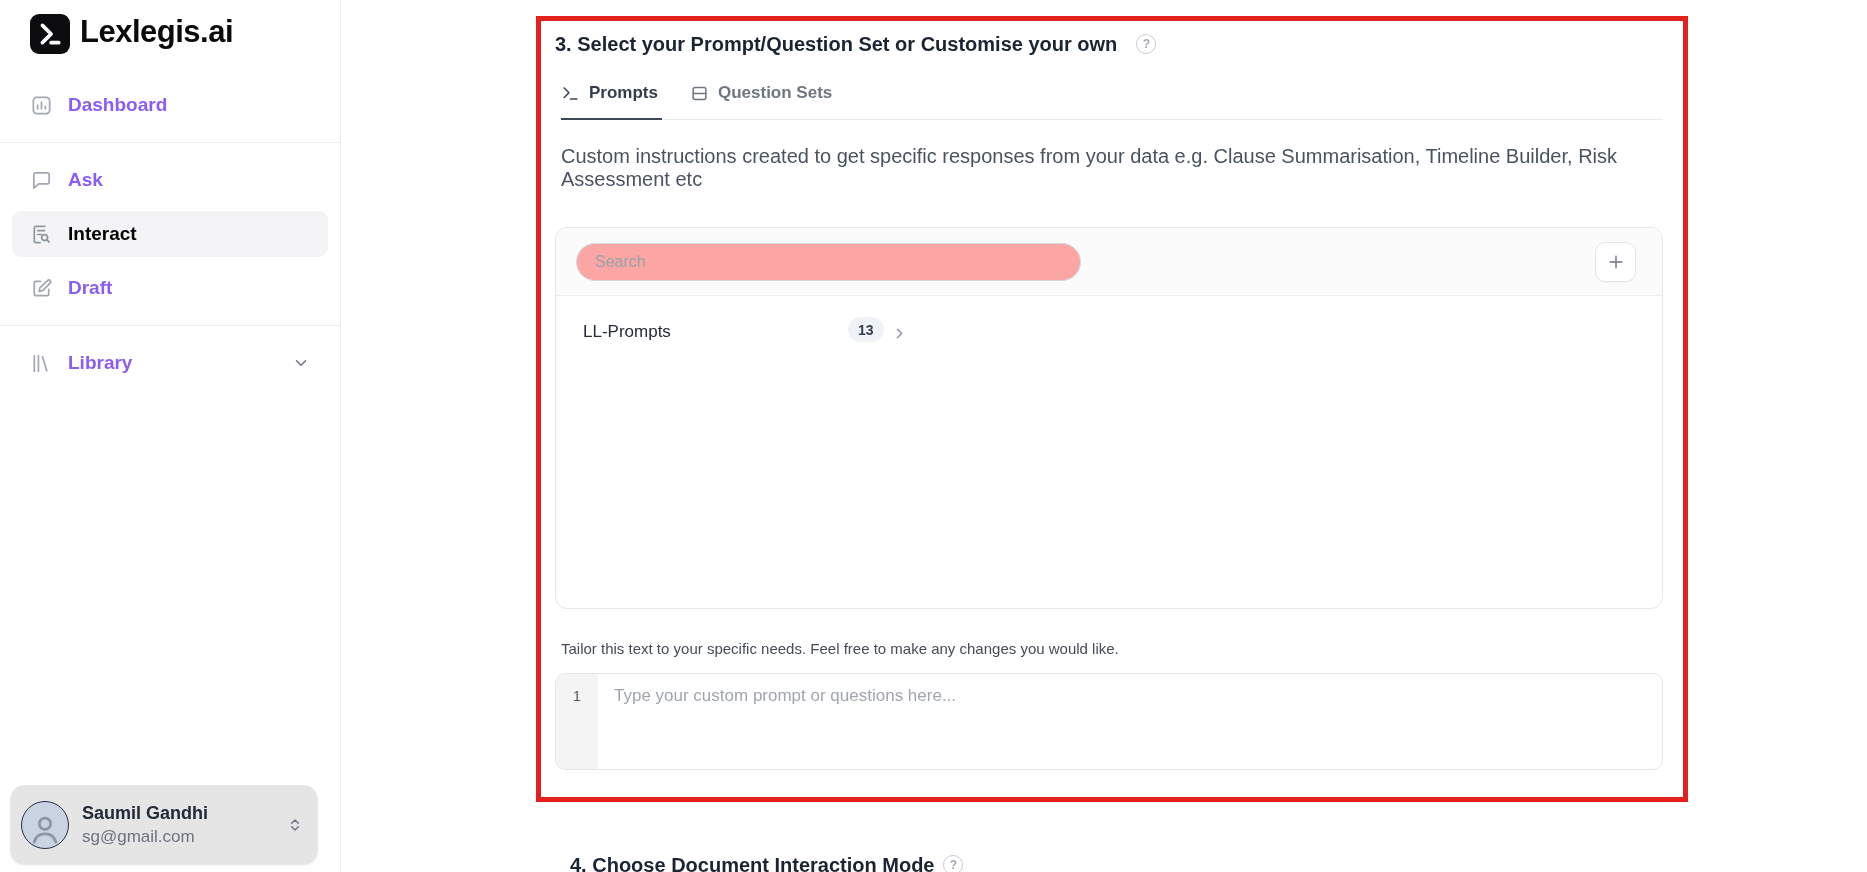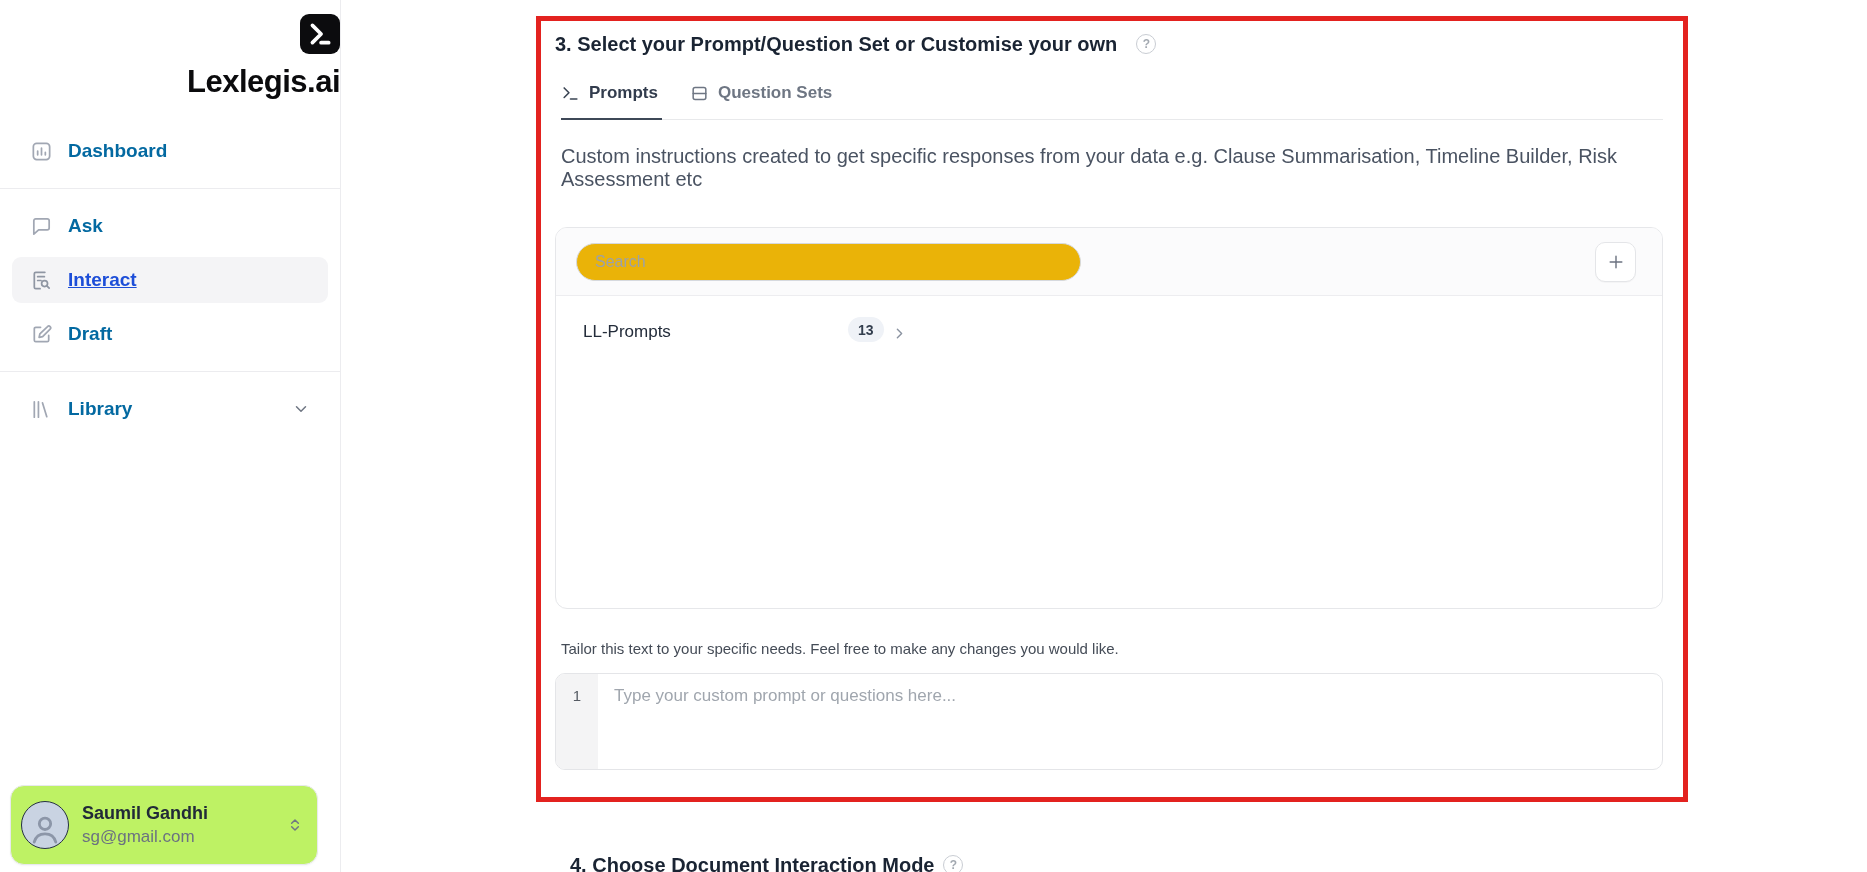--- a/index.html
+++ b/index.html
@@ -3,36 +3,36 @@
 <meta charset="utf-8">
 <style>
   * { margin:0; padding:0; box-sizing:border-box; }
   html,body { width:1867px; height:872px; background:#ffffff;
     font-family:"Liberation Sans","DejaVu Sans",sans-serif; overflow:hidden; }
   body { position:relative; color:#1c2534; }
 
   
   .sidebar { position:absolute; left:0; top:0; width:341px; height:872px;
     background:#fff; border-right:1px solid #ececef; }
-  .logo { display:flex; align-items:flex-end; gap:10px; margin:14px 0 0 30px;flex-direction:column; }
+  .logo { display:flex; align-items:flex-start; gap:10px; margin:14px 0 0 30px; }
   .logo-mark { width:40px; height:40px; background:#0c0c0e; border-radius:9px;
     display:flex; align-items:center; justify-content:center; flex:0 0 auto; }
   .logo-text { font-size:31px; font-weight:700; color:#0b0b0d; letter-spacing:-0.5px; }
   nav { margin-top:28px; }
   .nav-item { height:46px; margin:0 12px; padding:0 18px; border-radius:9px;
     display:flex; align-items:center; gap:15px; font-size:19px; font-weight:600;
-    color:#0369a1; cursor:pointer; }
-  .nav-item.active { background:#f4f4f6; color:#1d4ed8;text-decoration:underline; }
+    color:#8b5cf6; cursor:pointer; }
+  .nav-item.active { background:#f4f4f6; color:#000000; }
   .nav-item .spacer { margin-left:auto; }
   .nav-gap { height:8px; }
   .nav-divider { height:1px; background:#ececef; margin:14px 0; }
   .nav-ic { display:flex; align-items:center; }
 
   .profile-card { position:absolute; left:10px; bottom:7px; width:308px; height:80px;
-    border:1px solid #e8e9ec; border-radius:14px; background:#bef264;
+    border:1px solid #e8e9ec; border-radius:14px; background:#e5e5e5;
     display:flex; align-items:center; padding:0 14px 0 10px; gap:13px; cursor:pointer;
     box-shadow:0 1px 2px rgba(16,24,40,.04); }
   .avatar { width:48px; height:48px; border-radius:50%; background:#c9d3e2;
     border:1.5px solid #253043; display:flex; align-items:flex-end; justify-content:center;
     overflow:hidden; flex:0 0 auto; }
   .profile-meta { display:flex; flex-direction:column; gap:3px; }
   .profile-name { font-size:18px; font-weight:700; color:#212a38; }
   .profile-email { font-size:17px; color:#6b7280; }
   .profile-chevrons { margin-left:auto; display:flex; }
 
@@ -52,21 +52,21 @@
   .tab.active { color:#323c4d; border-bottom-color:#3e4857; }
 
   .desc { margin:25px 0 0 6px; max-width:1080px; font-size:20px; line-height:23px;
     color:#4a5362; }
 
   .panel { margin:36px 0 0 0; width:1108px; height:382px; border:1px solid #e6e7ea;
     border-radius:12px; background:#fff; overflow:hidden; }
   .toolbar { height:68px; background:#fbfbfc; border-bottom:1px solid #ededf0;
     display:flex; align-items:center; justify-content:space-between; padding:0 26px 0 20px; }
   .search-input { width:505px; height:38px; border:1px solid #d6d9de; border-radius:19px;
-    padding:0 18px; font-size:16px; color:#374151; outline:none; background:#eab308;
+    padding:0 18px; font-size:16px; color:#374151; outline:none; background:#fca5a5;
     font-family:inherit; }
   .search-input::placeholder { color:#9aa1ab; }
   .add-btn { width:41px; height:40px; border:1px solid #e4e5e8; border-radius:10px;
     background:#fff; display:flex; align-items:center; justify-content:center;
     cursor:pointer; box-shadow:0 1px 1px rgba(16,24,40,.03); }
   .list-row { height:46px; display:flex; align-items:flex-end; padding:0 20px 0 27px;
     cursor:pointer; }
   .row-name { width:265px; font-size:17px; font-weight:500; color:#232c3a; }
   .badge { min-width:34px; height:25px; padding:0 10px; background:#eff2f7;
     border-radius:13px; display:inline-flex; align-items:center; justify-content:center;

